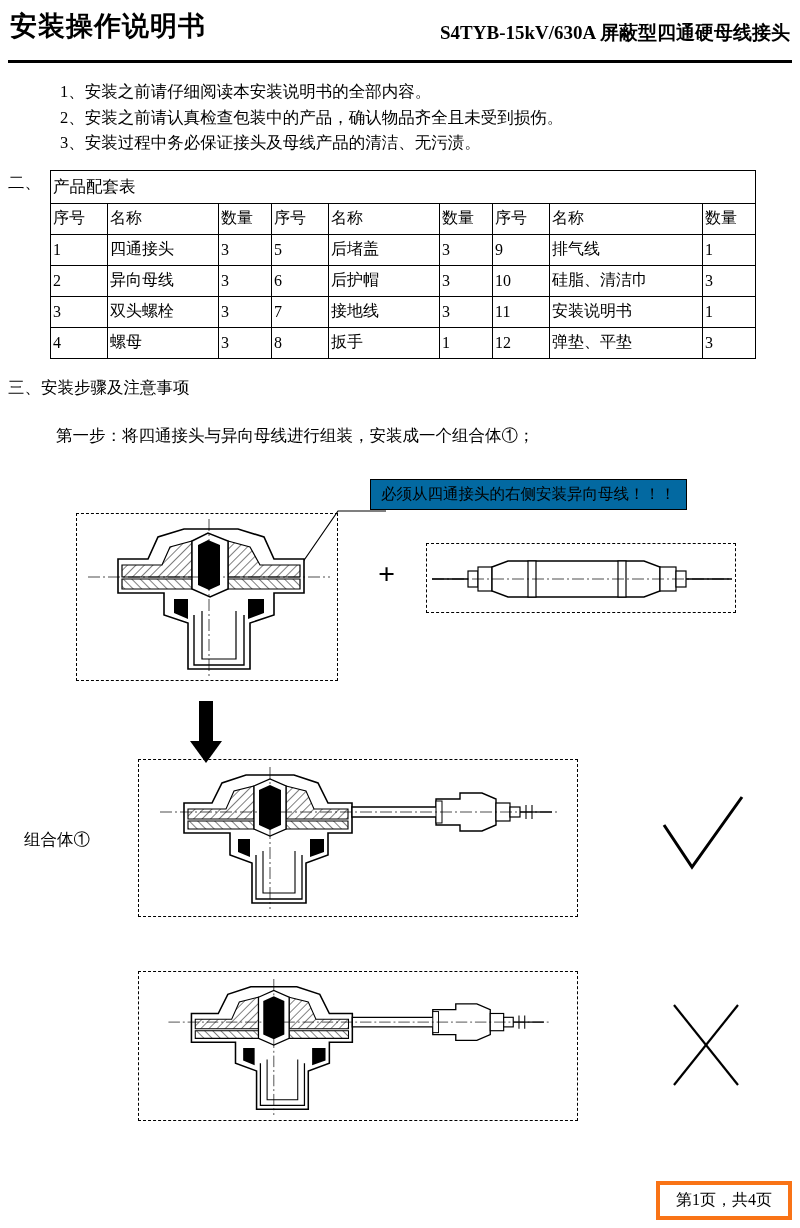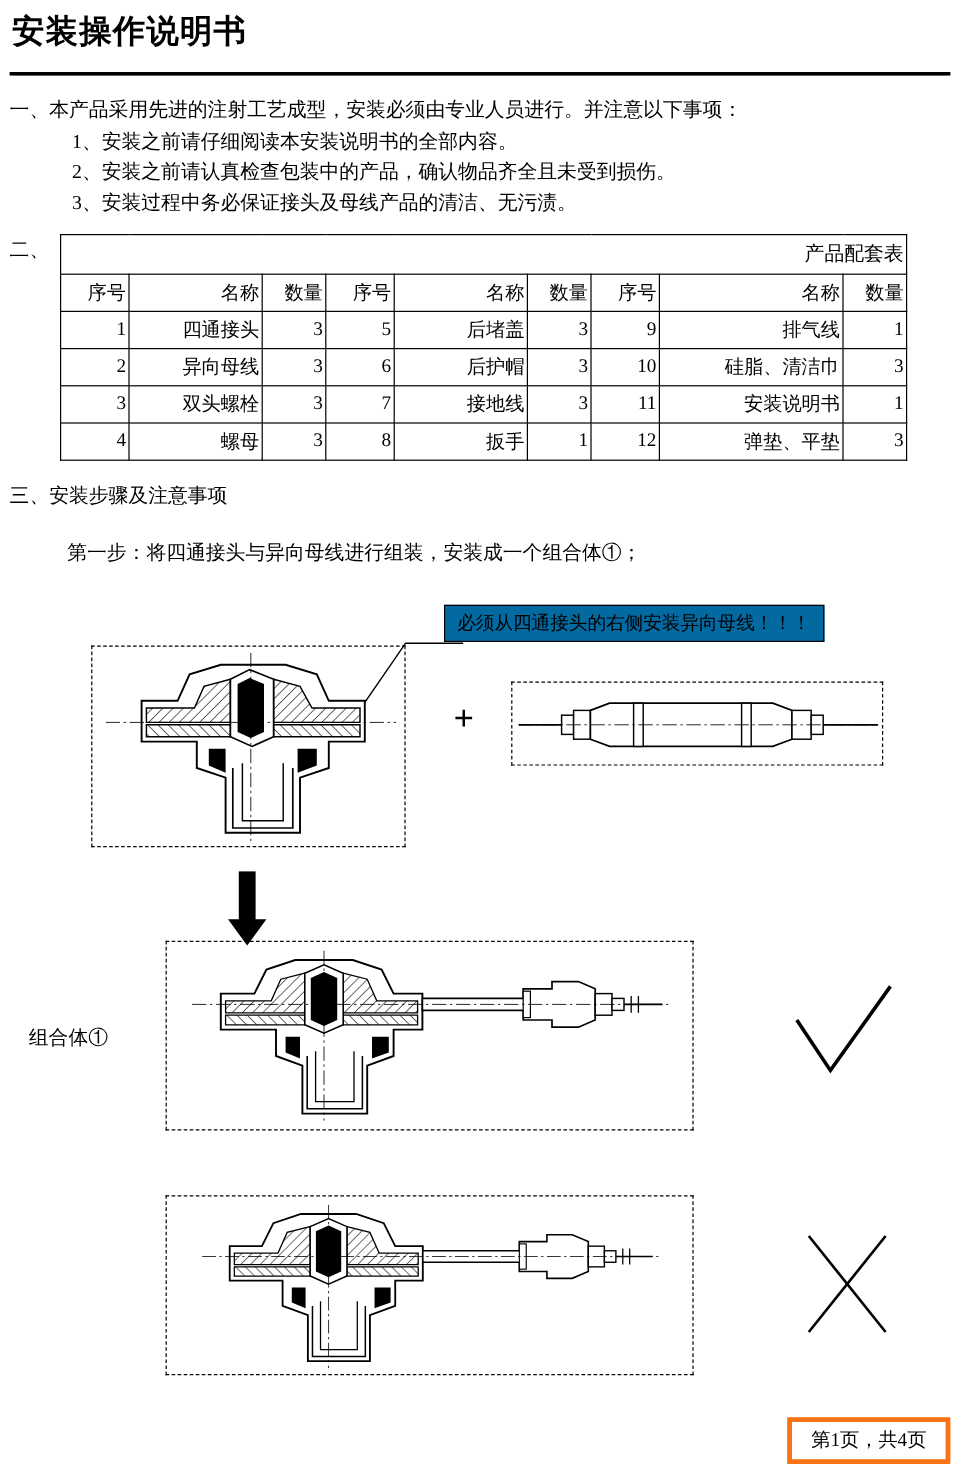--- a/index.html
+++ b/index.html
@@ -71,21 +71,21 @@
     padding-top: 2px;
     flex: 0 0 auto;
   }
   table.parts {
     border-collapse: collapse;
     font-size: 16px;
     table-layout: fixed;
   }
   table.parts td, table.parts th {
     border: 1px solid #000;
-    text-align: right;
+    text-align: left;
     height: 30px;
     font-weight: normal;
     padding: 0 2px;
     white-space: nowrap;
   }
   table.parts .caption-cell {
     height: 32px;
     font-size: 16.5px;
   }
   .c-idx { width: 52px; }
@@ -153,26 +153,24 @@
     margin-top: 48px;
   }
 </style>
 </head>
 <body>
 
 <div class="page-frame">
 
   <div class="header">
     <div class="header-title">安装操作说明书</div>
+    <div class="header-sub">S4TYB-15kV/630A 屏蔽型四通硬母线接头</div>
   </div>
 
   <div class="section">
-    <div class="para">
-      <span>一、</span><span>本产品采用先进的注射工艺成型，安装必须由专业人员进行。并注意以下事项：</span>
-    </div>
     <div class="para lvl2">1、安装之前请仔细阅读本安装说明书的全部内容。</div>
     <div class="para lvl2">2、安装之前请认真检查包装中的产品，确认物品齐全且未受到损伤。</div>
     <div class="para lvl2">3、安装过程中务必保证接头及母线产品的清洁、无污渍。</div>
   </div>
 
   <div class="table-block">
     <div class="table-label">二、</div>
     <table class="parts">
       <tbody>
           <tr>

